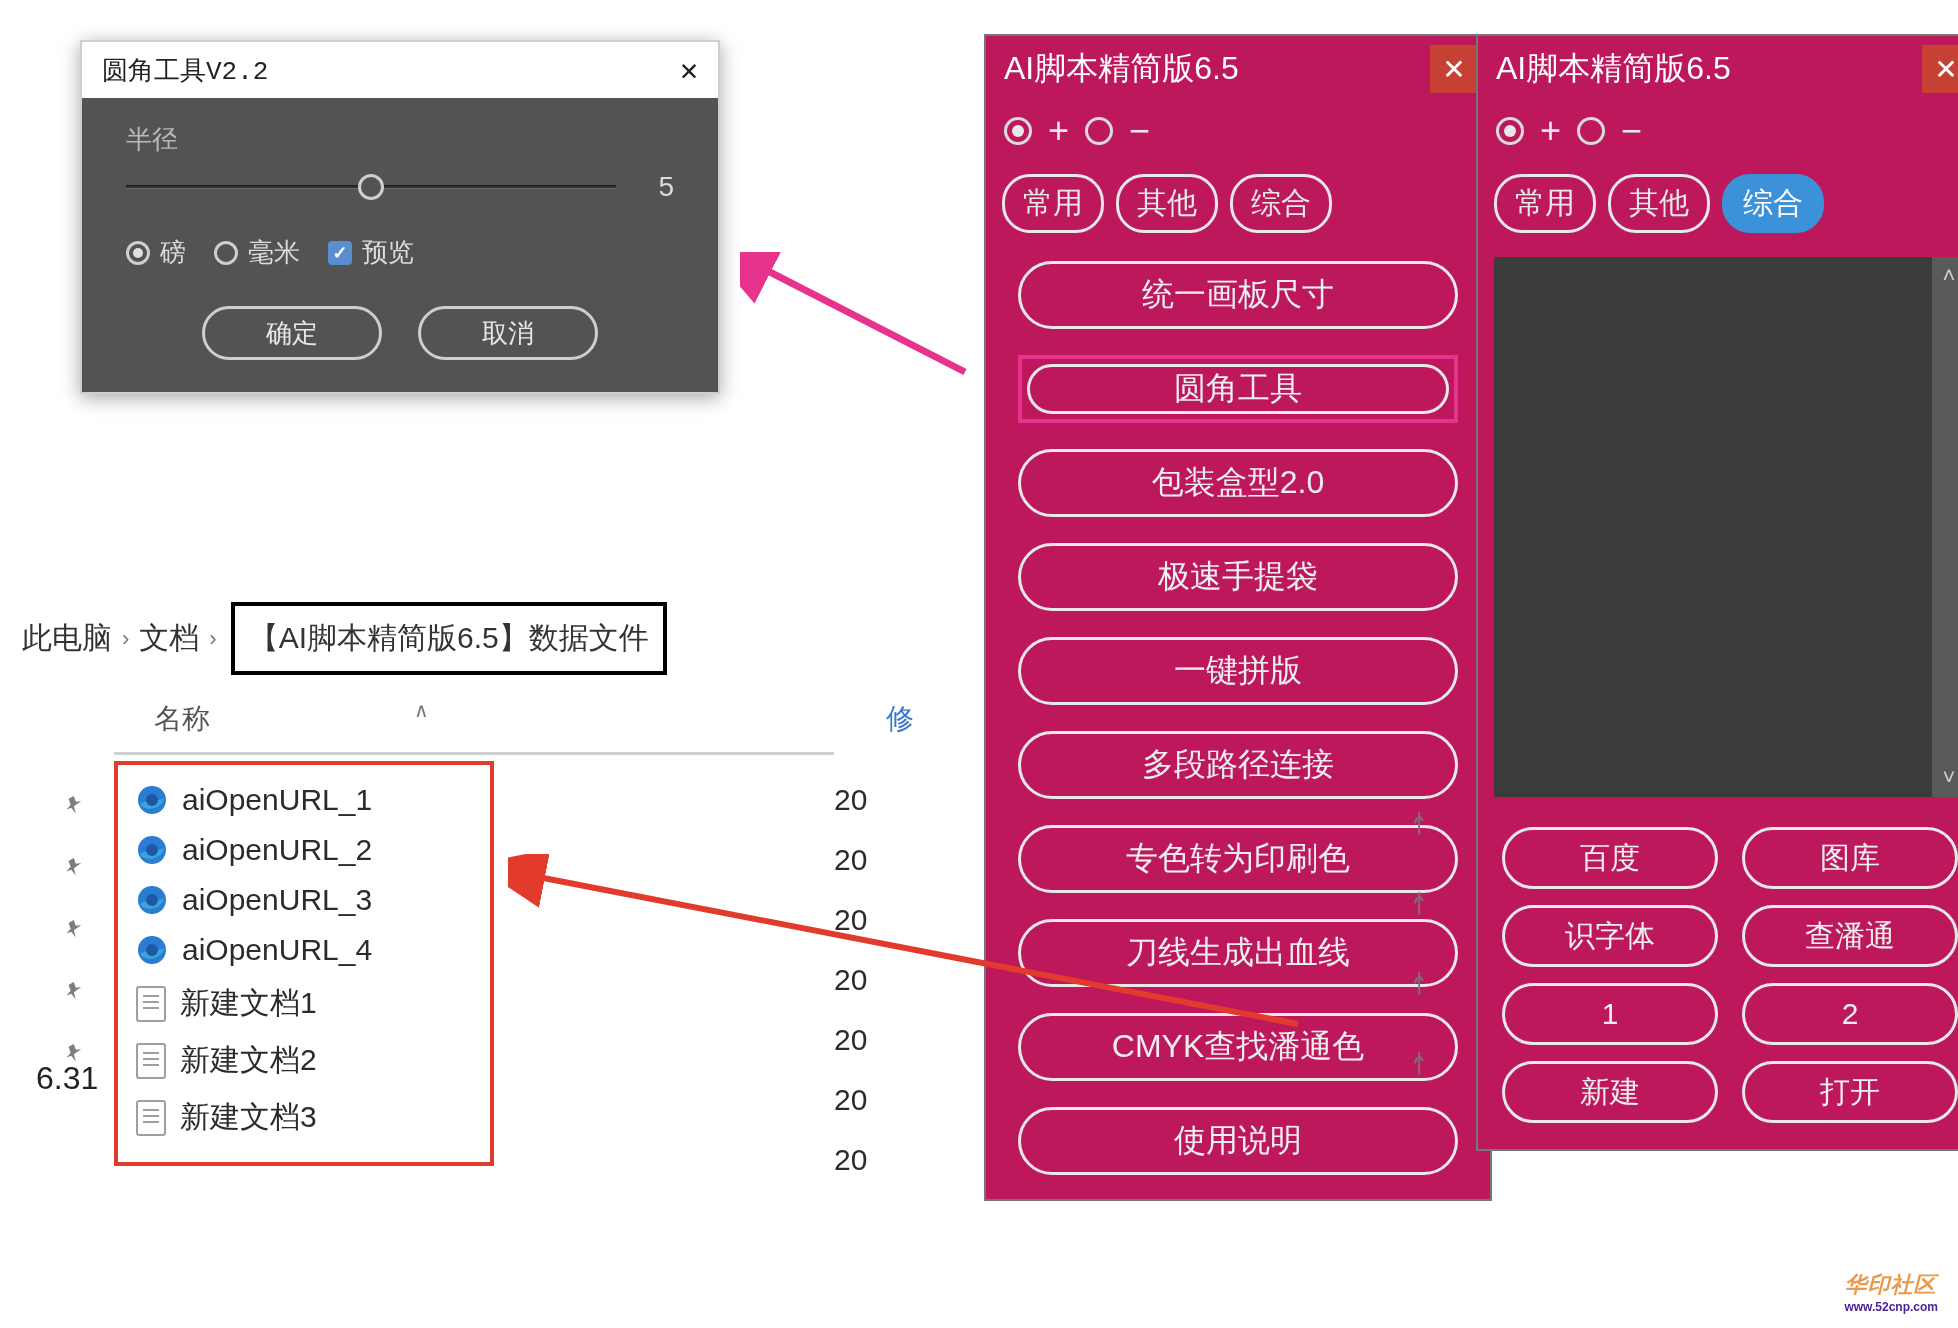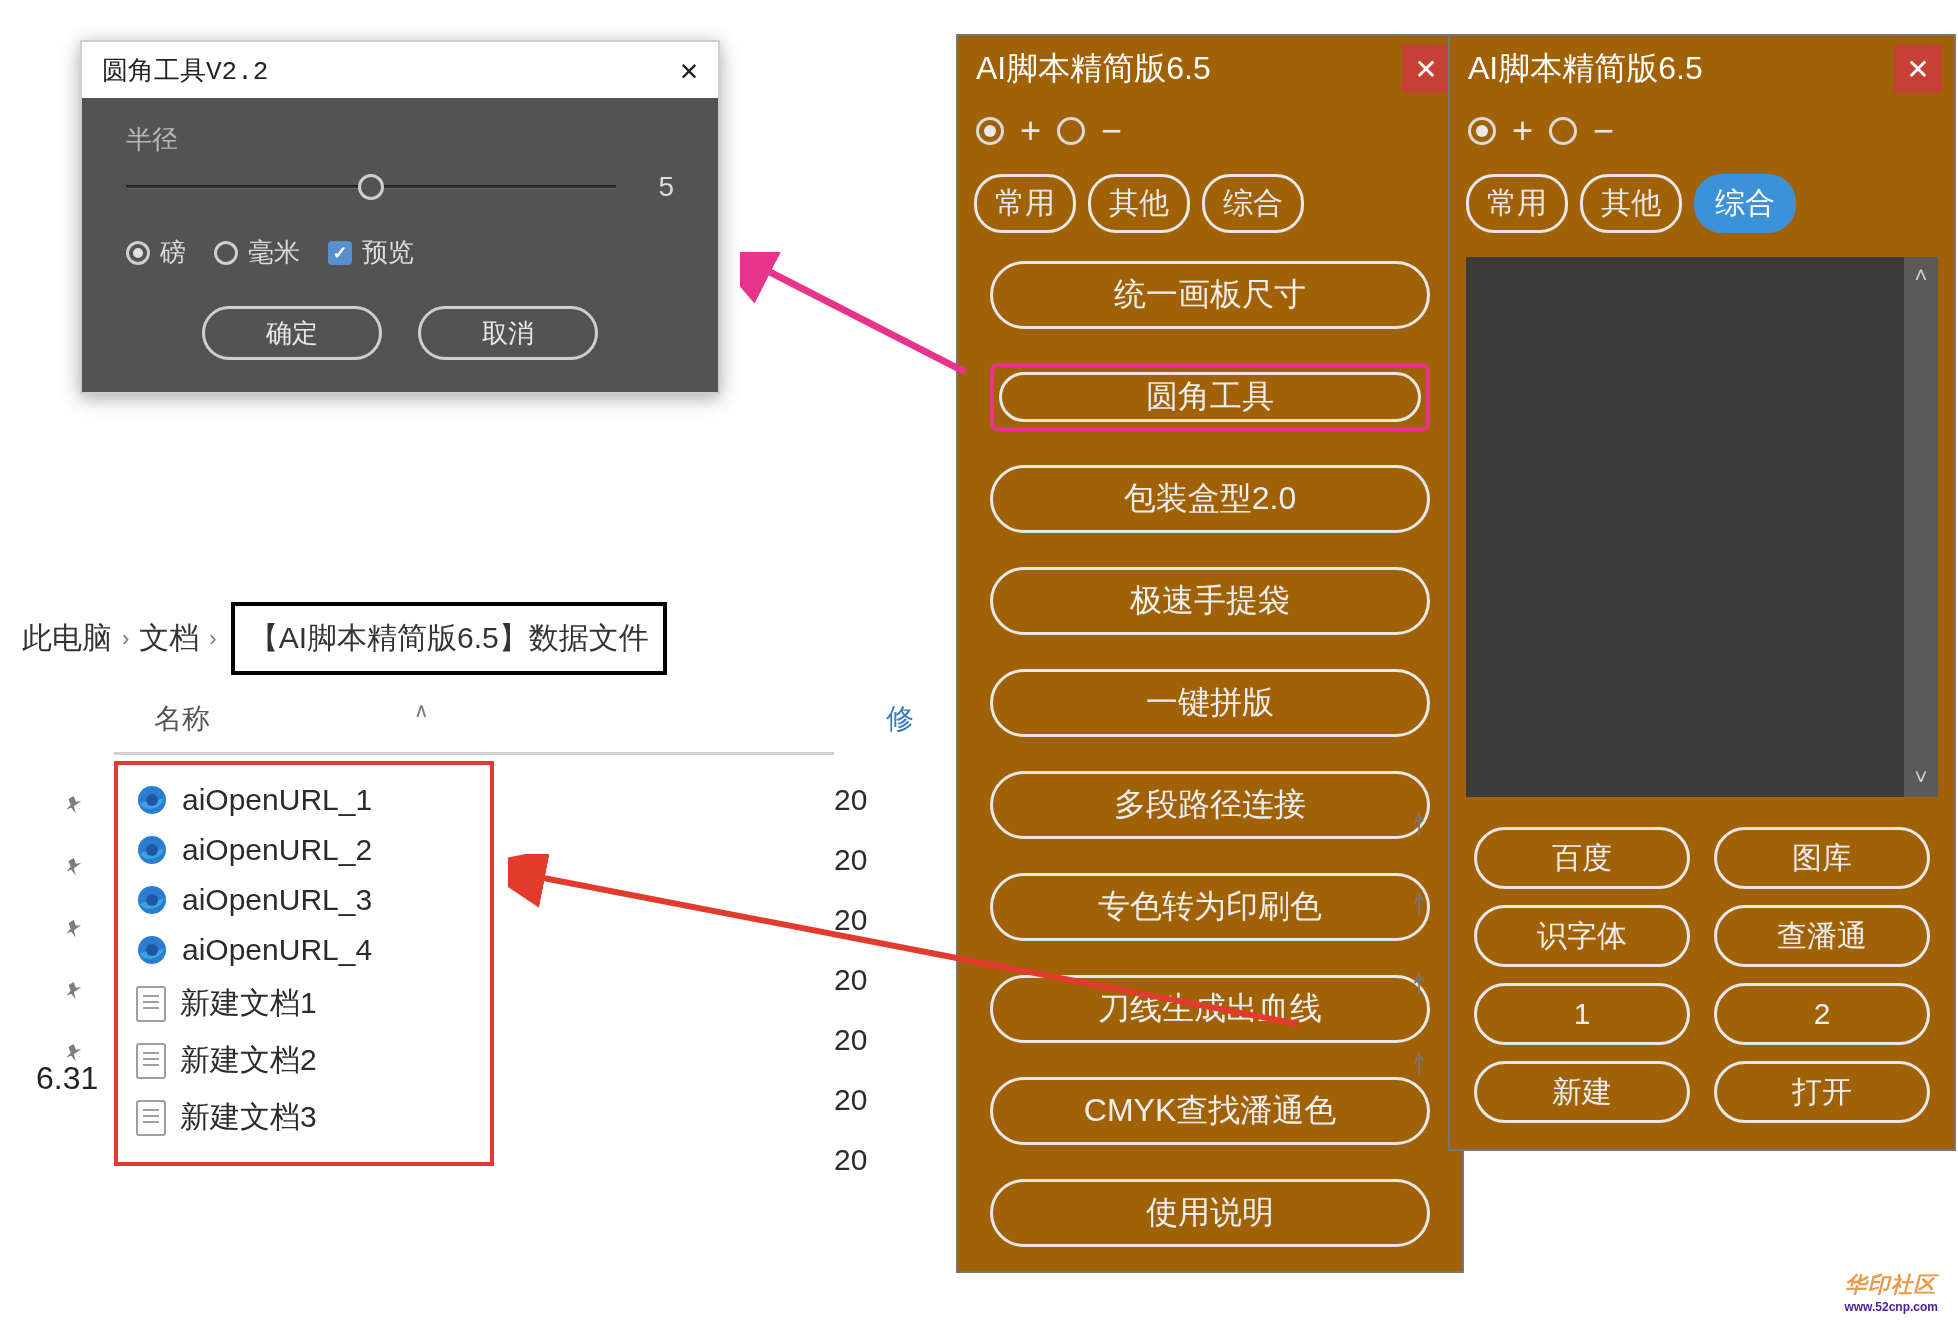--- a/index.html
+++ b/index.html
@@ -247,23 +247,24 @@
     left: 36px;
     top: 1060px;
     font-size: 32px;
     color: #222;
   }
 
   
   .panel {
     position: absolute;
     top: 34px;
-    background: #a16207;
+    background: #be185d;
     border: 2px solid #767676;
     width: 508px;
+    margin-left: 28px;
   }
   .panel.left  { left: 956px; }
   .panel.right { left: 1448px; }
   .panel-titlebar {
     height: 66px;
     display: flex;
     align-items: center;
     justify-content: space-between;
     padding: 0 12px 0 18px;
     color: #fff;
@@ -314,36 +315,36 @@
   }
   .tab.active {
     background: #3b92d8;
     border-color: #3b92d8;
     color: #fff;
   }
   .pill-list {
     padding: 10px 32px 24px;
     display: flex;
     flex-direction: column;
-    gap: 34px;
+    gap: 26px;
   }
   .pill {
     border: 3px solid #e8e8e8;
     border-radius: 38px;
     height: 68px;
     display: flex;
     align-items: center;
     justify-content: center;
     font-size: 32px;
     color: #eee;
     cursor: pointer;
   }
   .pill.highlight {
     border: 4px solid #e8338d;
-    border-radius: 8px;
+    border-radius: 0;
     padding: 5px;
   }
   .pill.highlight .inner {
     width: 100%; height: 100%;
     border: 3px solid #e8e8e8;
     border-radius: 38px;
     display: flex; align-items: center; justify-content: center;
   }
 
   .panel .content-box {

